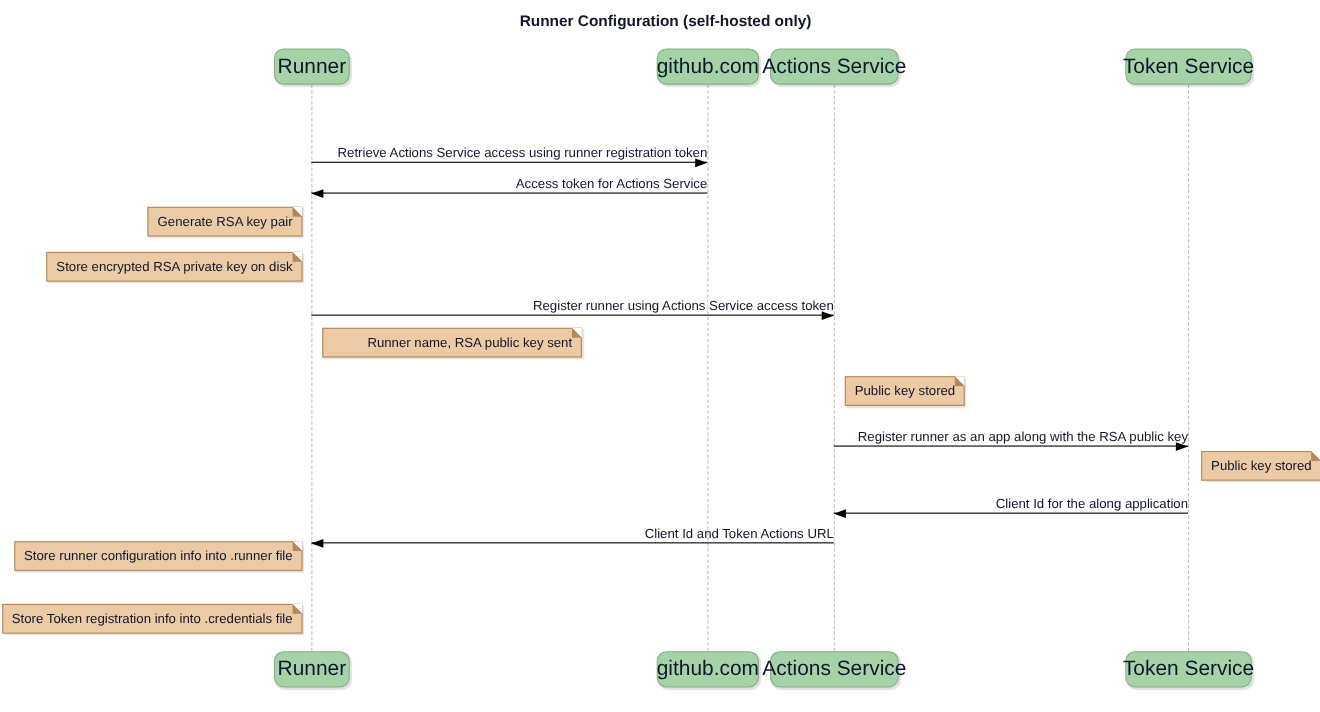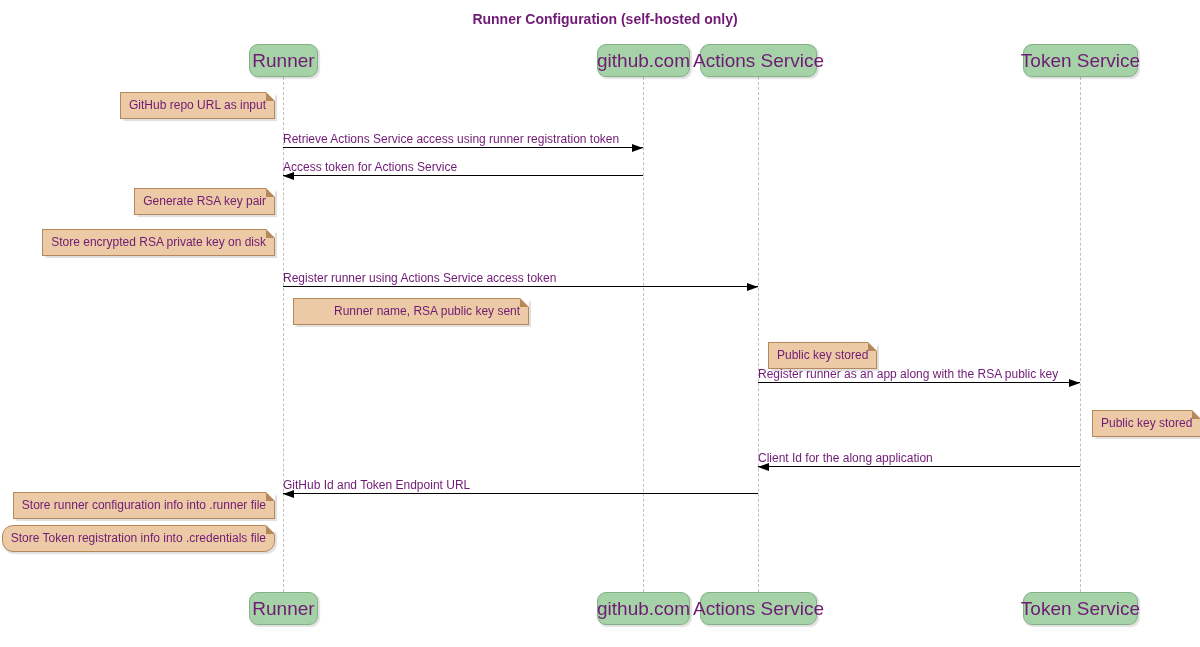--- a/index.html
+++ b/index.html
@@ -1,19 +1,19 @@
 <!DOCTYPE html>
 <html style="--background: #ffffff; --participant-fill: #a5d3a7; --participant-border: #83b185; --note-fill: #eccaa5; --note-border: #b5885c; --lifeline: #c0c0c0; --arrow: #000000;"><head>
 <meta charset="utf-8">
 <style>
   html,body{margin:0;padding:0;background:#fff;}
   .diagram{
     position:relative;width:1200px;height:647px;
     background:var(--background,#ffffff);
-    font-family:"Liberation Sans",sans-serif;color:#701a75;overflow:hidden;
+    font-family:"Liberation Sans",sans-serif;color:#0f172a;overflow:hidden;
   }
   .title{
     position:absolute;top:11px;left:10px;width:1190px;text-align:center;
     font-size:14px;font-weight:bold;
   }
   .lifeline{
     position:absolute;top:77px;height:515px;width:0;
     border-left:1px dashed var(--lifeline,#c0c0c0);
   }
   .participant{
@@ -32,21 +32,21 @@
     font-size:12px;line-height:15px;padding:5px 8px;white-space:nowrap;
     box-shadow:1.5px 1.5px 1px rgba(0,0,0,0.12);
   }
   .fold{
     position:absolute;top:-1px;right:-1px;width:0;height:0;
     border-style:solid;border-width:0 9px 9px 0;
     border-color:transparent #ffffff var(--note-border,#b5885c) transparent;
   }
   .msg{position:absolute;height:0;border-top:1px solid var(--arrow,#000000);}
   .msg .lbl{
-    position:absolute;left:0;right:0;bottom:2px;text-align:left;
+    position:absolute;left:0;right:0;bottom:2px;text-align:right;
     font-size:12px;white-space:nowrap;
   }
   .head{
     position:absolute;width:0;height:0;top:-4px;
     border-top:4px solid transparent;border-bottom:4px solid transparent;
   }
   .msg.right .head{right:0;border-left:11px solid var(--arrow,#000000);}
   .msg.left  .head{left:0;border-right:11px solid var(--arrow,#000000);}
 </style>
 </head>
@@ -64,24 +64,20 @@
   <div class="participant" style="left:249px;top:44px;width:69px;">Runner</div>
   <div class="participant" style="left:597px;top:44px;width:93px;">github.com</div>
   <div class="participant" style="left:700px;top:44px;width:117px;">Actions Service</div>
   <div class="participant" style="left:1023px;top:44px;width:115px;">Token Service</div>
 
   <div class="participant" style="left:249px;top:592px;width:69px;">Runner</div>
   <div class="participant" style="left:597px;top:592px;width:93px;">github.com</div>
   <div class="participant" style="left:700px;top:592px;width:117px;">Actions Service</div>
   <div class="participant" style="left:1023px;top:592px;width:115px;">Token Service</div>
 
-  <div class="note" style="right:925px;top:92px;">
-    <span>GitHub repo URL as input</span>
-    <span class="fold"></span>
-  </div>
   <div class="note" style="right:925px;top:229px;">
     <span>Store encrypted RSA private key on disk</span>
     <span class="fold"></span>
   </div>
   <div class="note" style="right:925px;top:188px;">
     <span>Generate RSA key pair</span>
     <span class="fold"></span>
   </div>
   <div class="note" style="left:293px;top:298px;padding-left:40px;">
     <span>Runner name, RSA public key sent</span>
@@ -92,43 +88,43 @@
     <span class="fold"></span>
   </div>
   <div class="note" style="left:1092px;top:410px;">
     <span>Public key stored</span>
     <span class="fold"></span>
   </div>
   <div class="note" style="right:925px;top:492px;">
     <span>Store runner configuration info into .runner file</span>
     <span class="fold"></span>
   </div>
-  <div class="note" style="right:925px;top:525px;border-radius:11px;">
+  <div class="note" style="right:925px;top:549px;">
     <span>Store Token registration info into .credentials file</span>
     <span class="fold"></span>
   </div>
 
   <div class="msg right" style="left:283px;top:147px;width:360px;">
     <span class="lbl">Retrieve Actions Service access using runner registration token</span>
     <span class="head"></span>
   </div>
   <div class="msg left" style="left:283px;top:175px;width:360px;">
     <span class="lbl">Access token for Actions Service</span>
     <span class="head"></span>
   </div>
   <div class="msg right" style="left:283px;top:286px;width:475px;">
     <span class="lbl">Register runner using Actions Service access token</span>
     <span class="head"></span>
   </div>
-  <div class="msg right" style="left:758px;top:382px;width:322px;">
+  <div class="msg right" style="left:758px;top:405px;width:322px;">
     <span class="lbl">Register runner as an app along with the RSA public key</span>
     <span class="head"></span>
   </div>
   <div class="msg left" style="left:758px;top:466px;width:322px;">
     <span class="lbl">Client Id for the along application</span>
     <span class="head"></span>
   </div>
   <div class="msg left" style="left:283px;top:493px;width:475px;">
-    <span class="lbl">GitHub Id and Token Endpoint URL</span>
+    <span class="lbl">Client Id and Token Actions URL</span>
     <span class="head"></span>
   </div>
 
 </div>
 
 </body></html>

